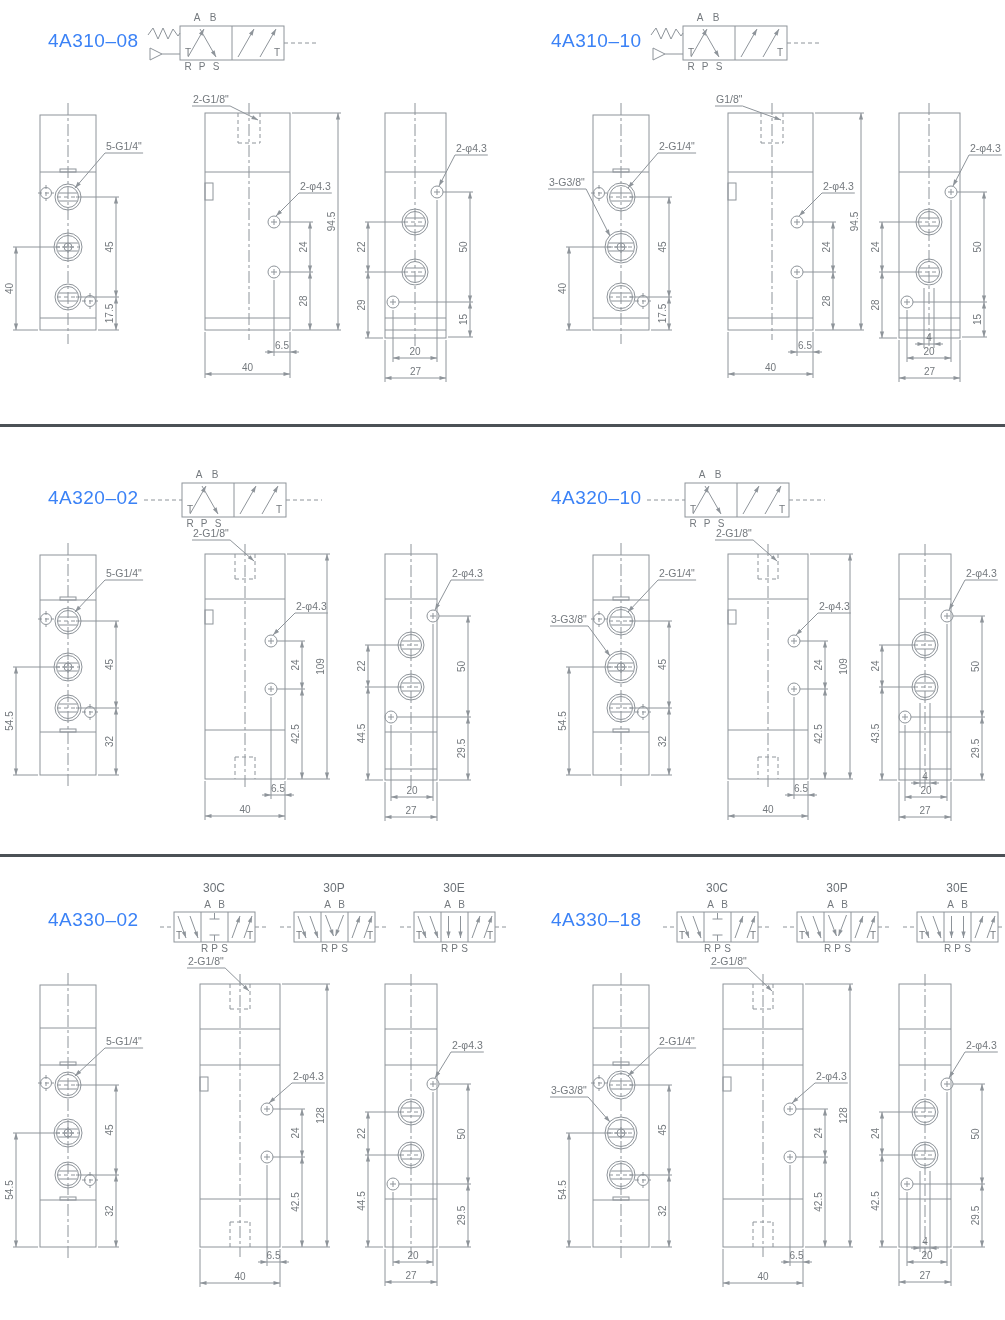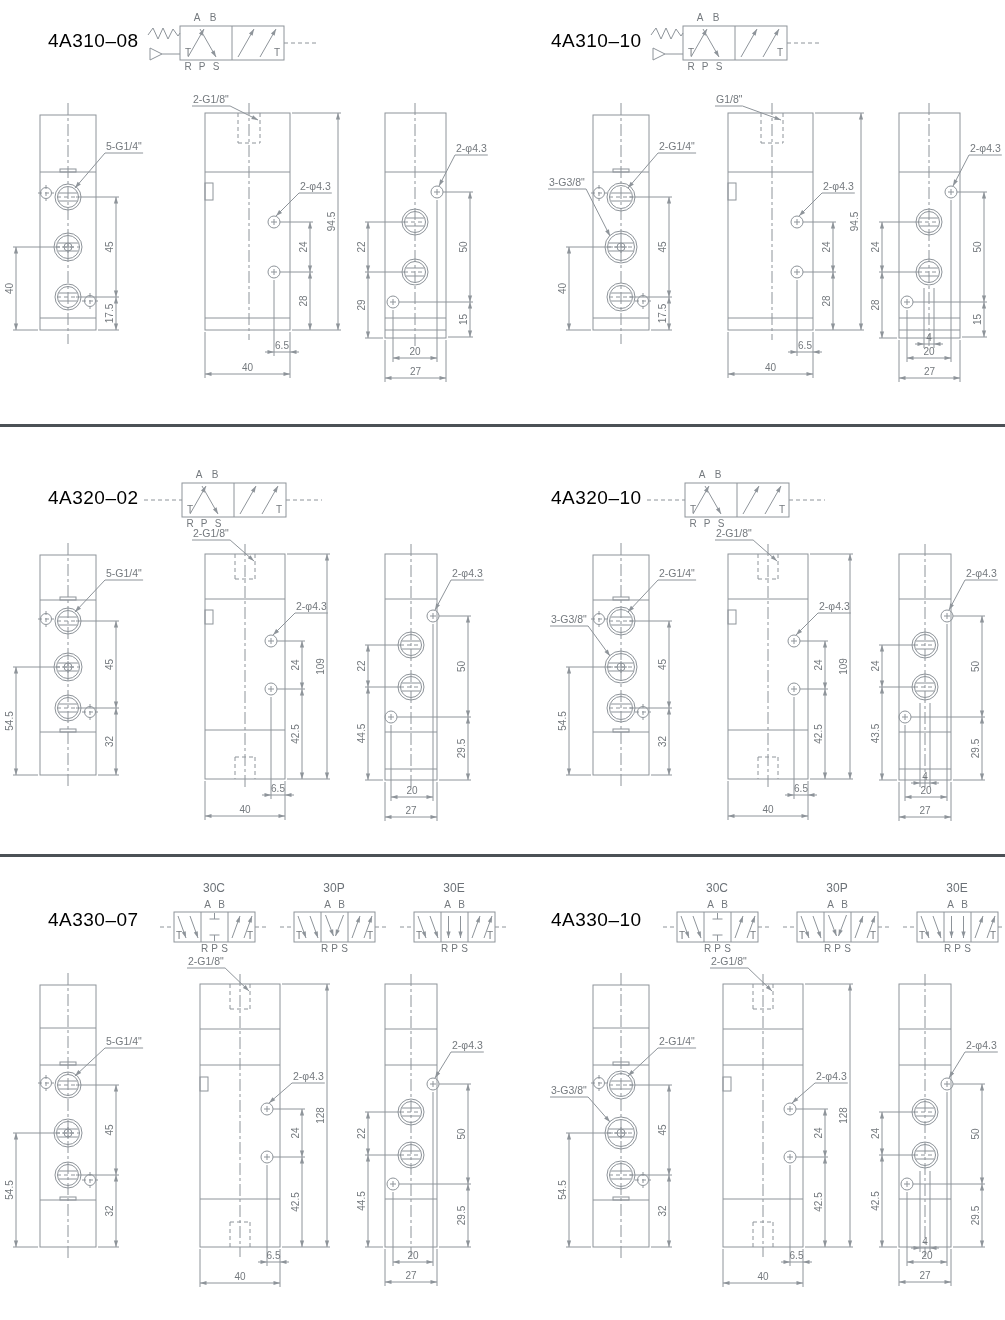--- a/index.html
+++ b/index.html
@@ -8,21 +8,21 @@
   .row{position:absolute;left:0;width:1005px;}
   #row-0{top:0;height:424px;}
   #row-1{top:427px;height:427px;}
   #row-2{top:857px;height:463px;}
   .divider{position:absolute;left:0;width:1005px;height:3px;background:#4b5156;}
   #div-0{top:424px;}
   #div-1{top:854px;}
   .panel{position:absolute;top:0;width:502px;height:100%;}
   .panel.c0{left:0;}
   .panel.c1{left:503px;}
-  .title{position:absolute;margin:0;font-size:19px;font-weight:400;color:#000000;letter-spacing:.5px;}
+  .title{position:absolute;margin:0;font-size:19px;font-weight:400;color:#3b82f6;letter-spacing:.5px;}
   #row-0 .title{left:48px;top:30px;}
   #row-1 .title{left:48px;top:60px;}
   #row-2 .title{left:48px;top:52px;}
   .symbols{position:absolute;display:flex;gap:8px;align-items:flex-end;}
   #row-0 .symbols{left:140px;top:10px;}
   #row-1 .symbols{left:130px;top:40px;}
   #row-2 .symbols{left:158px;top:24px;}
   .symwrap{display:flex;flex-direction:column;align-items:center;}
   .sym-label{font-size:12px;color:#6b7177;margin-bottom:1px;}
   .dwg{position:absolute;left:0;top:0;}
@@ -835,21 +835,21 @@
           <path d="M0 0 L-6.5 2.1 L-6.5 -2.1 Z" transform="translate(448 390) rotate(0)" class="hd"></path>
           <text x="422" y="387" class="txt" text-anchor="middle">27</text>
         </svg>
     </section>
   </div>
 
   <div class="divider" id="div-1"></div>
 
   <div class="row" id="row-2">
     <section class="panel c0">
-      <h2 class="title">4A330–07</h2>
+      <h2 class="title">4A330–02</h2>
       <div class="symbols">
           <div class="symwrap">
             <div class="sym-label">30C</div>
             <svg width="112" height="62" viewBox="0 0 112 62">
               <rect x="16" y="16" width="81" height="30" class="ln"></rect>
               <line x1="43" y1="16" x2="43" y2="46" class="ln"></line>
               <line x1="70" y1="16" x2="70" y2="46" class="ln"></line>
               <line x1="20" y1="20" x2="28" y2="42" class="ln"></line>
               <path d="M0 0 L-6.5 2.1 L-6.5 -2.1 Z" transform="translate(28 42) rotate(70.01689347810003)" class="hd"></path>
               <line x1="32" y1="20" x2="40" y2="42" class="ln"></line>
@@ -1096,21 +1096,21 @@
           <text x="413" y="402" class="txt" text-anchor="middle">20</text>
           <line x1="385" y1="392" x2="385" y2="429" class="ln"></line>
           <line x1="437" y1="392" x2="437" y2="429" class="ln"></line>
           <line x1="385" y1="425" x2="437" y2="425" class="ln"></line>
           <path d="M0 0 L-6.5 2.1 L-6.5 -2.1 Z" transform="translate(385 425) rotate(180)" class="hd"></path>
           <path d="M0 0 L-6.5 2.1 L-6.5 -2.1 Z" transform="translate(437 425) rotate(0)" class="hd"></path>
           <text x="411" y="422" class="txt" text-anchor="middle">27</text>
         </svg>
     </section>
     <section class="panel c1">
-      <h2 class="title">4A330–10</h2>
+      <h2 class="title">4A330–18</h2>
       <div class="symbols">
           <div class="symwrap">
             <div class="sym-label">30C</div>
             <svg width="112" height="62" viewBox="0 0 112 62">
               <rect x="16" y="16" width="81" height="30" class="ln"></rect>
               <line x1="43" y1="16" x2="43" y2="46" class="ln"></line>
               <line x1="70" y1="16" x2="70" y2="46" class="ln"></line>
               <line x1="20" y1="20" x2="28" y2="42" class="ln"></line>
               <path d="M0 0 L-6.5 2.1 L-6.5 -2.1 Z" transform="translate(28 42) rotate(70.01689347810003)" class="hd"></path>
               <line x1="32" y1="20" x2="40" y2="42" class="ln"></line>

